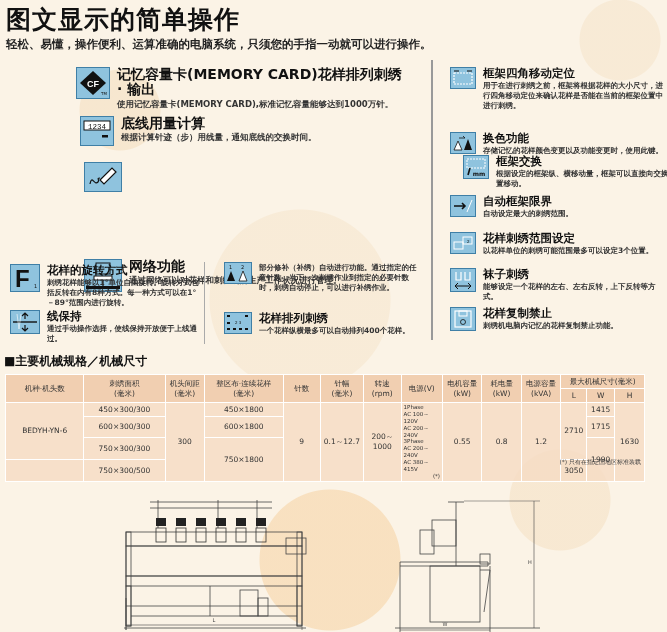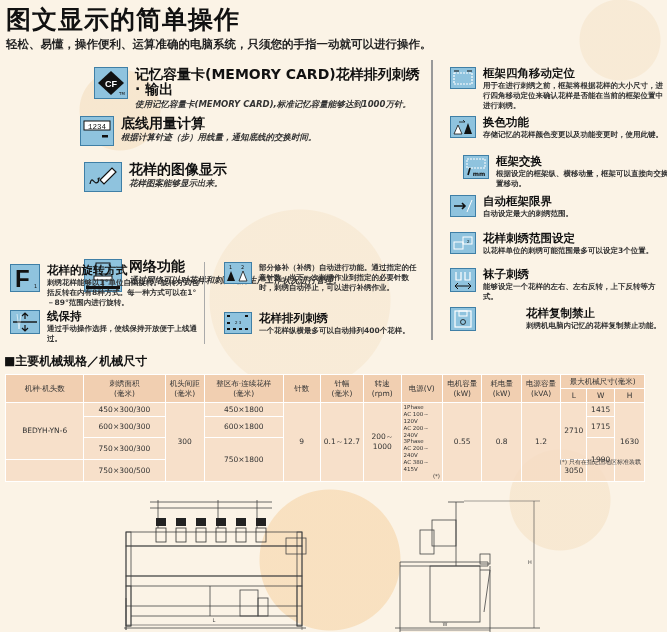--- a/index.html
+++ b/index.html
@@ -31,21 +31,21 @@
   .feat { position: absolute; display: flex; align-items: flex-start; }
   .icon {
     flex: none; background: #8fc3de; border: 1px solid #3f7fa6;
     display: flex; align-items: center; justify-content: center;
     position: relative; overflow: hidden;
   }
   .feat-text { margin-left: 7px; }
   .feat-title { font-weight: bold; color: #111; line-height: 1.1; }
   .feat-desc { font-size: 8px; font-weight: bold; color: #333; line-height: 1.35; margin-top: 1px; }
   .big .feat-title { font-size: 14px; }
-  .big .feat-desc { font-size: 8.5px; font-style: italic; }
+  .big .feat-desc { font-size: 8.5px; }
   .med .feat-title { font-size: 11.5px; }
   .med .feat-desc { font-size: 7.5px; }
   .vline { position: absolute; width: 2px; background: #999; }
   .section-title {
     position: absolute; left: 4px; top: 353px;
     font-size: 12px; font-weight: bold; color: #111;
   }
   table.spec {
     position: absolute; left: 5px; top: 374px; width: 640px;
     border-collapse: collapse; font-size: 7.5px; color: #333; text-align: center;
@@ -60,21 +60,21 @@
   .drawing { position: absolute; left: 0; top: 470px; width: 667px; height: 162px; }
 </style>
 </head>
 <body>
 
 <div class="bg-pattern"></div>
 
 <div class="title">图文显示的简单操作</div>
 <div class="subtitle">轻松、易懂，操作便利、运算准确的电脑系统，只须您的手指一动就可以进行操作。</div>
 
-<div class="feat big" style="left:86px;top:67px;width:345px;padding-left:8px;">
+<div class="feat big" style="left:68px;top:67px;width:345px;padding-left:8px;">
   <div class="icon" style="width:34px;height:32px;">
     <svg width="30" height="28" viewBox="0 0 30 28">
         <polygon points="15,2 28,14 15,26 2,14" fill="#111"></polygon>
         <text x="15" y="17.5" font-size="9" font-weight="bold" fill="#fff" text-anchor="middle" font-family="Liberation Sans, sans-serif">CF</text>
         <text x="26" y="26" font-size="4" fill="#111" text-anchor="middle">TM</text>
       </svg>
   </div>
   <div class="feat-text" style="width:290px;">
     <div class="feat-title">记忆容量卡(MEMORY CARD)花样排列刺绣 · 输出</div>
     <div class="feat-desc">使用记忆容量卡(MEMORY CARD),标准记忆容量能够达到1000万针。</div>
@@ -94,24 +94,20 @@
     <div class="feat-desc">根据计算针迹（步）用线量，通知底线的交换时间。</div>
   </div>
 </div>
 
 <div class="feat big" style="left:84px;top:162px;width:345px;">
   <div class="icon" style="width:38px;height:30px;">
     <svg width="34" height="26" viewBox="0 0 34 26">
         <path d="M4,20 C6,10 8,22 12,18 C14,16 10,14 14,14" fill="none" stroke="#111" stroke-width="1.2"></path>
         <path d="M14,16 L26,4 L30,8 L18,20 Z" fill="#fff" stroke="#111" stroke-width="1.2"></path>
       </svg>
-  </div>
-  <div class="feat-text">
-    <div class="feat-title">花样的图像显示</div>
-    <div class="feat-desc">花样图案能够显示出来。</div>
   </div>
 </div>
 
 <div class="feat big" style="left:84px;top:211px;width:345px;margin-top:48px;">
   <div class="icon" style="width:38px;height:33px;">
     <svg width="34" height="29" viewBox="0 0 34 29">
         <rect x="10" y="2" width="14" height="11" fill="#8fc3de" stroke="#111" stroke-width="1"></rect>
         <rect x="8" y="15" width="18" height="4" fill="#fff" stroke="#111" stroke-width="1"></rect>
         <line x1="17" y1="19" x2="17" y2="25" stroke="#111" stroke-width="1.2"></line>
         <rect x="0" y="25" width="34" height="3" fill="#111"></rect>
@@ -131,21 +127,21 @@
         <rect x="3" y="5" width="18" height="11" fill="none" stroke="#fff" stroke-width="1.2" stroke-dasharray="2,1"></rect>
         <path d="M3,3 L8,3 M16,3 L21,3" stroke="#111" stroke-width="1"></path>
       </svg>
   </div>
   <div class="feat-text">
     <div class="feat-title">框架四角移动定位</div>
     <div class="feat-desc">用于在进行刺绣之前，框架将根据花样的大小尺寸，进行四角移动定位来确认花样是否能在当前的框架位置中进行刺绣。</div>
   </div>
 </div>
 
-<div class="feat med" style="left:450px;top:116px;width:215px;">
+<div class="feat med" style="left:450px;top:132px;width:215px;">
   <div class="icon" style="width:26px;height:22px;">
     <svg width="24" height="20" viewBox="0 0 24 20">
         <path d="M3,17 L7,8 L11,17 Z" fill="#fff" stroke="#111" stroke-width="0.8"></path>
         <path d="M13,17 L17,6 L21,17 Z" fill="#111"></path>
         <path d="M8,5 L14,5 L12,3" fill="none" stroke="#111" stroke-width="0.8"></path>
       </svg>
   </div>
   <div class="feat-text">
     <div class="feat-title">换色功能</div>
     <div class="feat-desc">存储记忆的花样颜色变更以及功能变更时，使用此键。</div>
@@ -199,21 +195,21 @@
         <path d="M5,3 L5,11 L10,11 L10,3 M14,3 L14,11 L19,11 L19,3" fill="none" stroke="#fff" stroke-width="1.2"></path>
         <path d="M4,17 L20,17 M7,14 L4,17 L7,20 M17,14 L20,17 L17,20" fill="none" stroke="#111" stroke-width="1"></path>
       </svg>
   </div>
   <div class="feat-text">
     <div class="feat-title">袜子刺绣</div>
     <div class="feat-desc">能够设定一个花样的左右、左右反转，上下反转等方式。</div>
   </div>
 </div>
 
-<div class="feat med" style="left:450px;top:307px;width:215px;gap:43px;">
+<div class="feat med" style="left:450px;top:307px;width:215px;">
   <div class="icon" style="width:26px;height:24px;">
     <svg width="24" height="22" viewBox="0 0 24 22">
         <rect x="4" y="3" width="16" height="16" fill="none" stroke="#fff" stroke-width="1.2"></rect>
         <rect x="8" y="3" width="8" height="5" fill="none" stroke="#fff" stroke-width="1"></rect>
         <circle cx="12" cy="14" r="2.5" fill="none" stroke="#111" stroke-width="0.8"></circle>
       </svg>
   </div>
   <div class="feat-text">
     <div class="feat-title">花样复制禁止</div>
     <div class="feat-desc">刺绣机电脑内记忆的花样复制禁止功能。</div>

